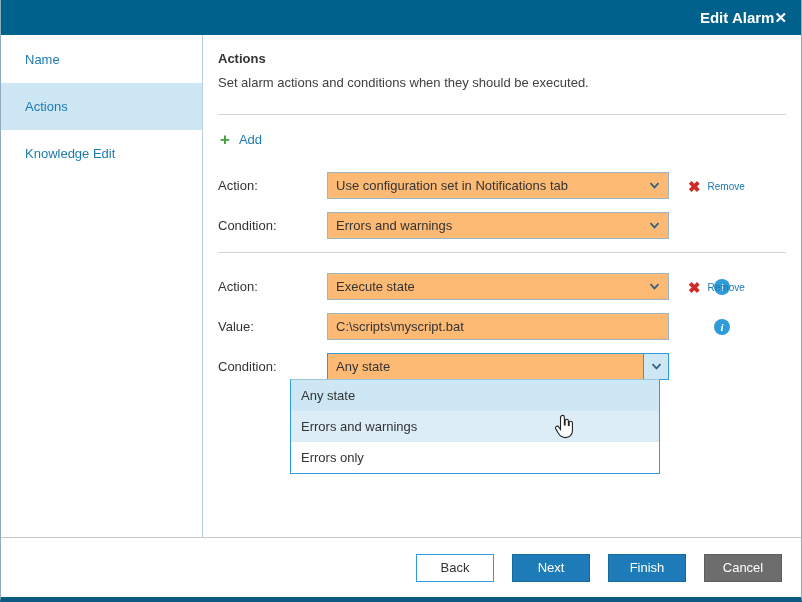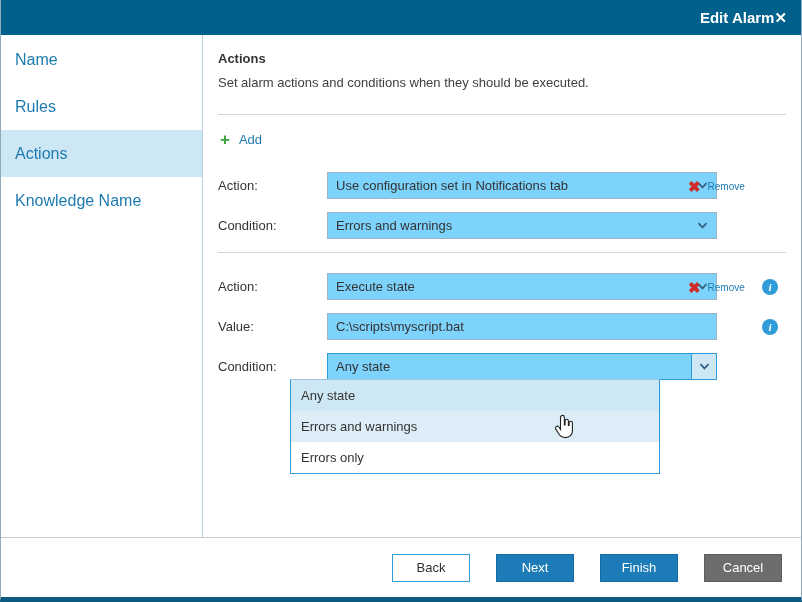--- a/index.html
+++ b/index.html
@@ -23,41 +23,41 @@
     padding:0 14px;
   }
   .titlebar .title{ font-size:15px; font-weight:bold; }
   .titlebar .close{ font-size:15px; font-weight:bold; cursor:pointer; line-height:1; }
 
   
   .bodyarea{ display:flex; height:502px; }
 
   .sidebar{ width:202px; border-right:1px solid #b9cfdd; padding-top:1px; }
   .side-item{
-    height:47px; line-height:47px; padding-left:14px;
-    color:#1d7ab0; font-size:16px; cursor:pointer;
+    height:47px; line-height:47px; padding-left:24px;
+    color:#1d7ab0; font-size:13px; cursor:pointer;
   }
   .side-item.selected{ background:#cde7f5; }
 
   .content{ flex:1; padding:12px 15px 0 15px; position:relative; }
   .content h2{ font-size:13px; color:#333; margin:4px 0 9px 0; }
   .subtitle{ font-size:13px; color:#404040; margin-bottom:24px; }
   hr.divider{ border:none; border-top:1px solid #d4d4d4; margin:0 0 0 0; }
   hr.top-div{ margin-bottom:16px; }
   hr.group-div{ margin:6px 0 20px 0; }
 
   .add-link{ display:flex; align-items:center; margin:2px 0 24px 2px; cursor:pointer; width:70px; }
   .plus-icon{ color:#3da33a; font-weight:900; font-size:17px; margin-right:9px; line-height:1; }
   .add-label{ color:#1d7ab0; font-size:13px; }
 
   .form-row{ display:flex; align-items:center; margin-bottom:13px; position:relative; height:27px;gap:37px; }
   .flabel{ width:72px; font-size:13px; color:#333; }
 
   .select, .text-input{
-    width:390px; height:27px; border:1px solid #9fb4c2; background:#7dd3fc;
+    width:342px; height:27px; border:1px solid #9fb4c2; background:#fdba74;
     font-size:13px; color:#333;
   }
   .select{ display:flex; align-items:center; padding:0 8px; cursor:pointer; }
   .sel-text{ flex:1; white-space:nowrap; overflow:hidden; }
   .text-input{ padding:12px 8px; font-family:"Liberation Sans", sans-serif; outline:none; }
 
   .select.focused{ border-color:#2f9bd8; padding-right:0; }
   .chev-box{
     width:25px; height:100%; margin-left:auto;
     background:#cde7f5; border-left:1px solid #2f9bd8;
@@ -91,21 +91,21 @@
   }
   .dd-option.selected{ background:#cde7f5; }
   .dd-option.hovered{ background:#dcedf8; }
 
   .cursor-icon{ position:absolute; left:262px; top:3px; z-index:20; pointer-events:none; }
 
   
   .footer{
     height:60px; border-top:1px solid #c9c9c9;
     display:flex; align-items:center; justify-content:flex-end;
-    gap:26px; padding-right:19px;
+    gap:18px; padding-right:19px;
   }
   .btn{
     width:78px; height:28px; font-size:13px;
     display:flex; align-items:center; justify-content:center; cursor:pointer;
   }
   .btn-back{ background:#fff; border:1px solid #2f9bd8; color:#333; }
   .btn-primary{ background:#1d7cb8; border:1px solid #176a9f; color:#fff; }
   .btn-cancel{ background:#6d6d6d; border:1px solid #5f5f5f; color:#fff; }
 </style>
 </head>
@@ -115,23 +115,22 @@
 
   <div class="titlebar">
     <span class="title">Edit Alarm</span>
     <span class="close">✕</span>
   </div>
 
   <div class="bodyarea">
 
     <div class="sidebar">
       <div class="side-item">Name</div>
-      <div class="side-item">Rules</div>
       <div class="side-item selected">Actions</div>
-      <div class="side-item">Knowledge Name</div>
+      <div class="side-item">Knowledge Edit</div>
     </div>
 
     <div class="content">
       <h2>Actions</h2>
       <div class="subtitle">Set alarm actions and conditions when they should be executed.</div>
       <hr class="divider top-div">
 
       <div class="add-link">
         <span class="plus-icon">+</span>
         <span class="add-label">Add</span>

